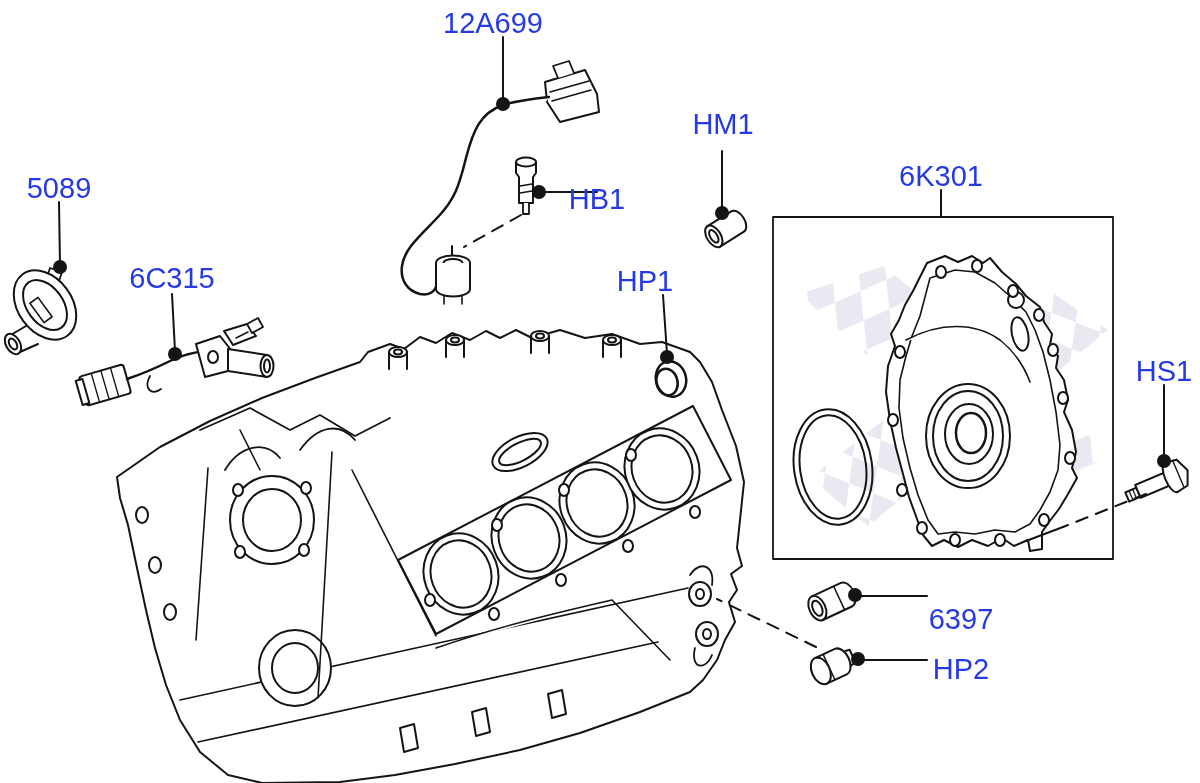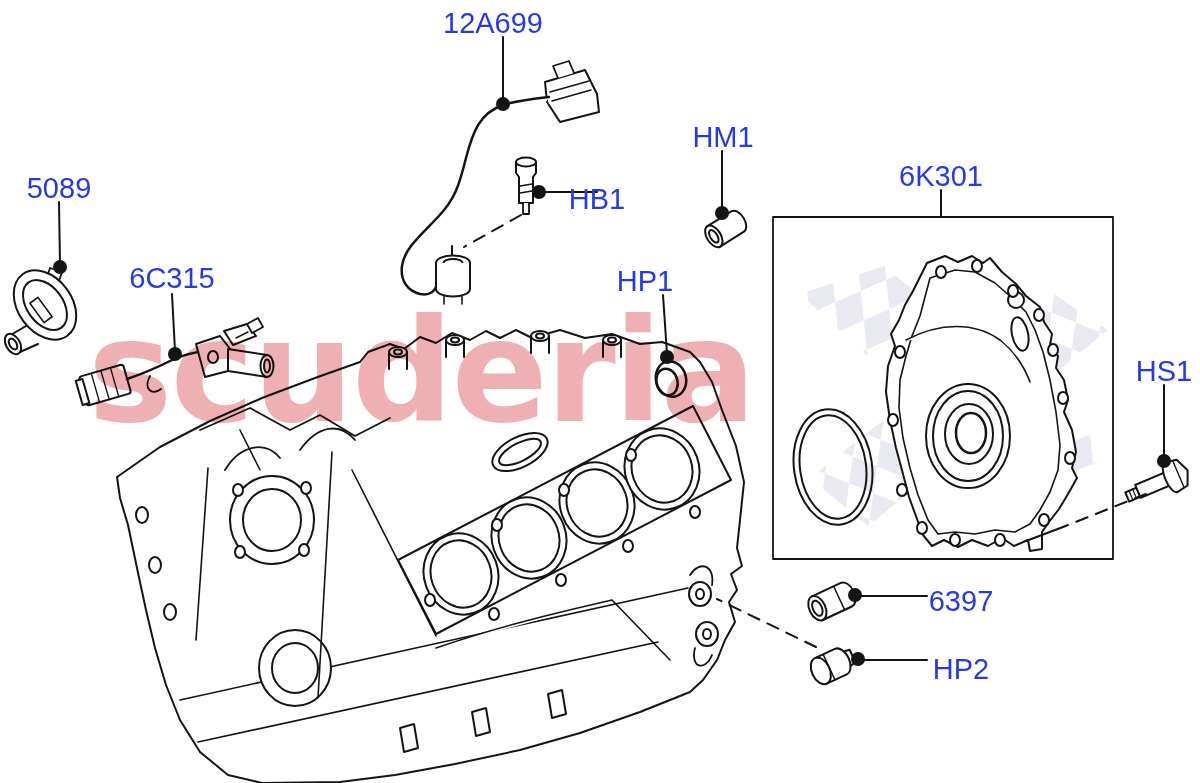--- a/index.html
+++ b/index.html
@@ -264,26 +264,25 @@
         <circle cx="667" cy="357" r="7" fill="#141414" stroke="none"></circle>
     <path d="M1164,385 L1164,459"></path>
         <circle cx="1164" cy="461" r="7" fill="#141414" stroke="none"></circle>
     <path d="M856,596 L927,596"></path>
         <circle cx="855" cy="595" r="7" fill="#141414" stroke="none"></circle>
     <path d="M860,660 L927,660"></path>
         <circle cx="858" cy="659" r="7" fill="#141414" stroke="none"></circle>
   </g>
 </svg>
 
-<div class="wm-main">scuderia</div>
 
 <div class="plabel" style="left:493px;top:23px">12A699</div>
 <div class="plabel" style="left:59px;top:188px">5089</div>
-<div class="plabel" style="left:723px;top:137px">HM1</div>
+<div class="plabel" style="left:723px;top:124px">HM1</div>
 <div class="plabel" style="left:941px;top:176px">6K301</div>
 <div class="plabel" style="left:597px;top:199px">HB1</div>
 <div class="plabel" style="left:172px;top:278px">6C315</div>
 <div class="plabel" style="left:645px;top:281px">HP1</div>
 <div class="plabel" style="left:1164px;top:371px">HS1</div>
-<div class="plabel" style="left:961px;top:601px">6397</div>
+<div class="plabel" style="left:961px;top:619px">6397</div>
 <div class="plabel" style="left:961px;top:669px">HP2</div>
 
 </div>
 
 </body></html>

